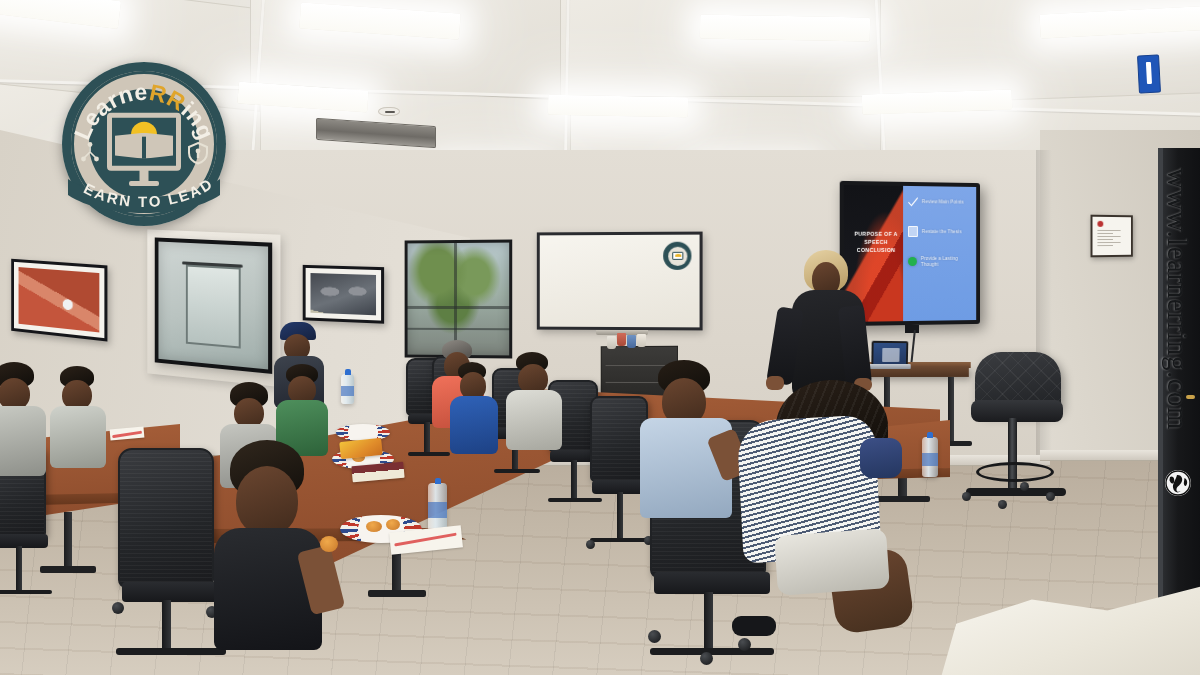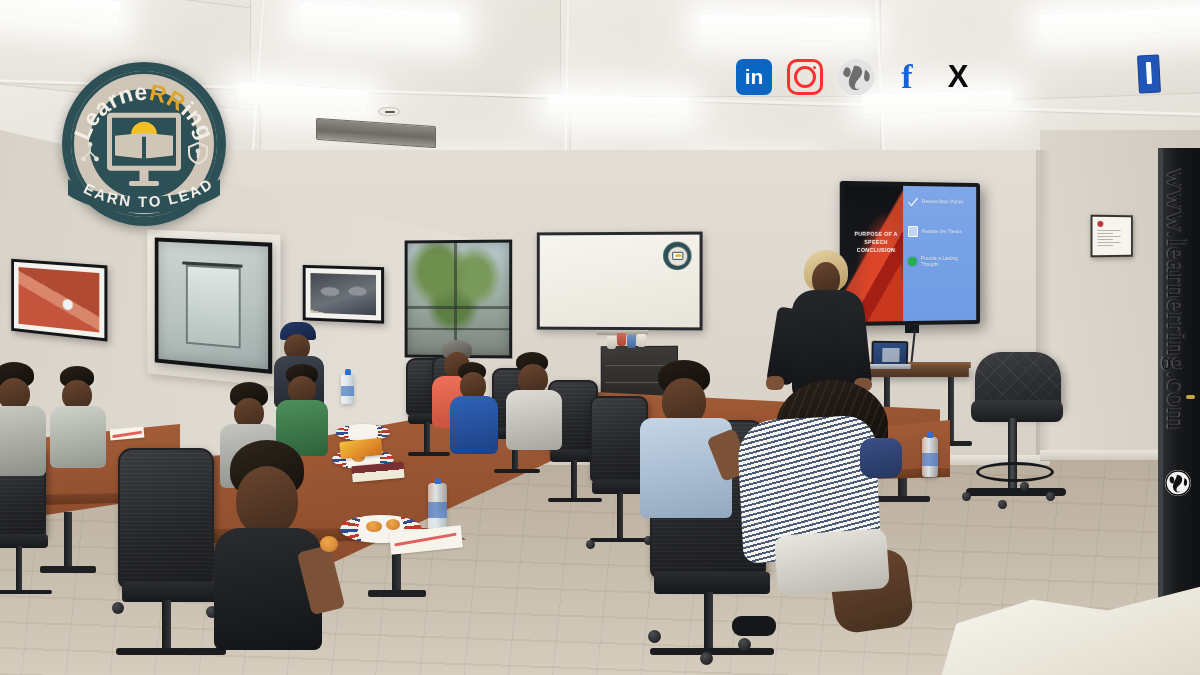--- a/index.html
+++ b/index.html
@@ -985,42 +985,20 @@
       <path d="M4 6 C40 30 120 30 156 6 L156 22 C120 46 40 46 4 22 Z" fill="#2d5056"></path>
       <defs>
         <path id="arcBot" d="M 14,16 C 50,40 110,40 146,16"></path>
       </defs>
       <text font-size="15" font-weight="bold" fill="#f3efe6" letter-spacing="2.2">
         <textPath href="#arcBot" startOffset="50%" text-anchor="middle">LEARN TO LEAD</textPath>
       </text>
     </svg>
   </div>
 
-  <div class="social-bar">
-    <div class="si">
-      <div class="si-in">in</div>
-    </div>
-    <div class="si">
-      <div class="si-ig"></div>
-    </div>
-    <div class="si">
-      <svg class="si-globe" viewBox="0 0 36 36">
-        <circle cx="18" cy="18" r="18" fill="#e3e3e3"></circle>
-        <path d="M7 9 C11 6 14 12 12 16 C10 20 6 18 5 14 Z" fill="#6e6e6e"></path>
-        <path d="M16 7 C21 6 25 10 24 14 C23 19 18 21 17 26 C16 30 20 31 22 29 C19 33 12 31 11 25 C10 19 14 15 16 7 Z" fill="#6e6e6e"></path>
-        <path d="M27 11 C31 12 33 17 31 21 C29 24 26 22 26 18 Z" fill="#6e6e6e"></path>
-      </svg>
-    </div>
-    <div class="si">
-      <div class="si-fb">f</div>
-    </div>
-    <div class="si">
-      <div class="si-x">X</div>
-    </div>
-  </div>
 
   <div class="wm-url">www.learnerring.com</div>
   <svg class="wm-globe" viewBox="0 0 26 26">
     <circle cx="13" cy="13" r="12" fill="#f2f2f2" stroke="#111" stroke-width="1.4"></circle>
     <path d="M5 7 C8 5 10 9 9 12 C8 15 5 13 4.5 10 Z" fill="#111"></path>
     <path d="M12 5 C16 4.5 18 8 17 11 C16 15 12 16 11.5 19 C11 22 14 22.5 15.5 21 C13 24 8.5 22 8 17.5 C7.5 13.5 10.5 10.5 12 5 Z" fill="#111"></path>
     <path d="M19.5 8 C22 9 23 12.5 21.5 15 C20.5 17 18.8 15.5 18.8 13 Z" fill="#111"></path>
   </svg>
 
 </div>

